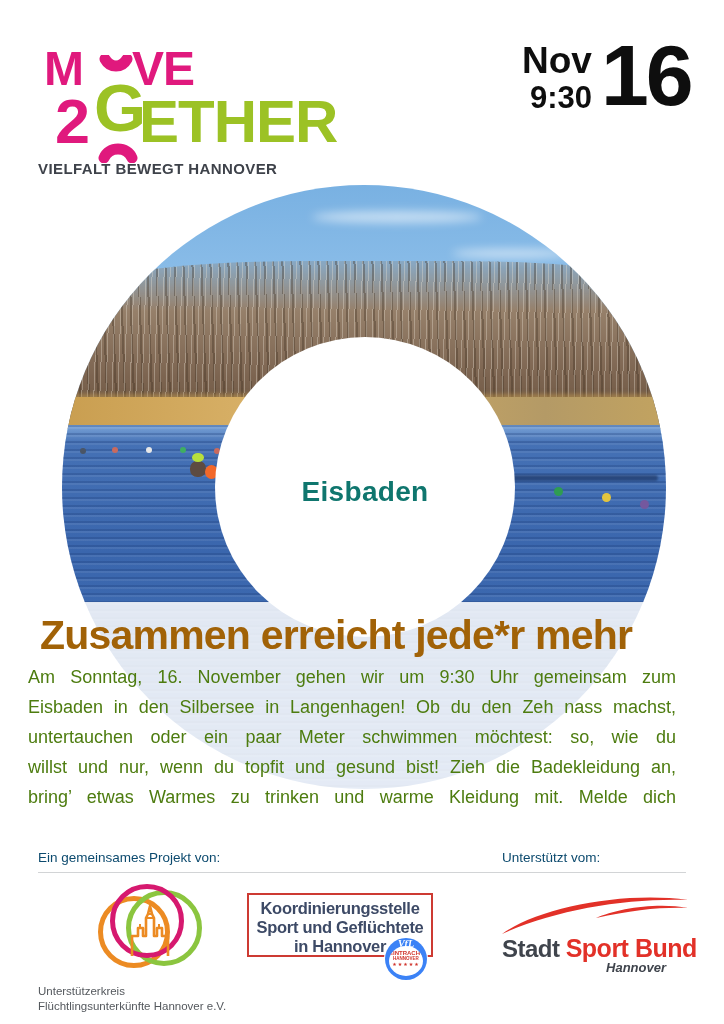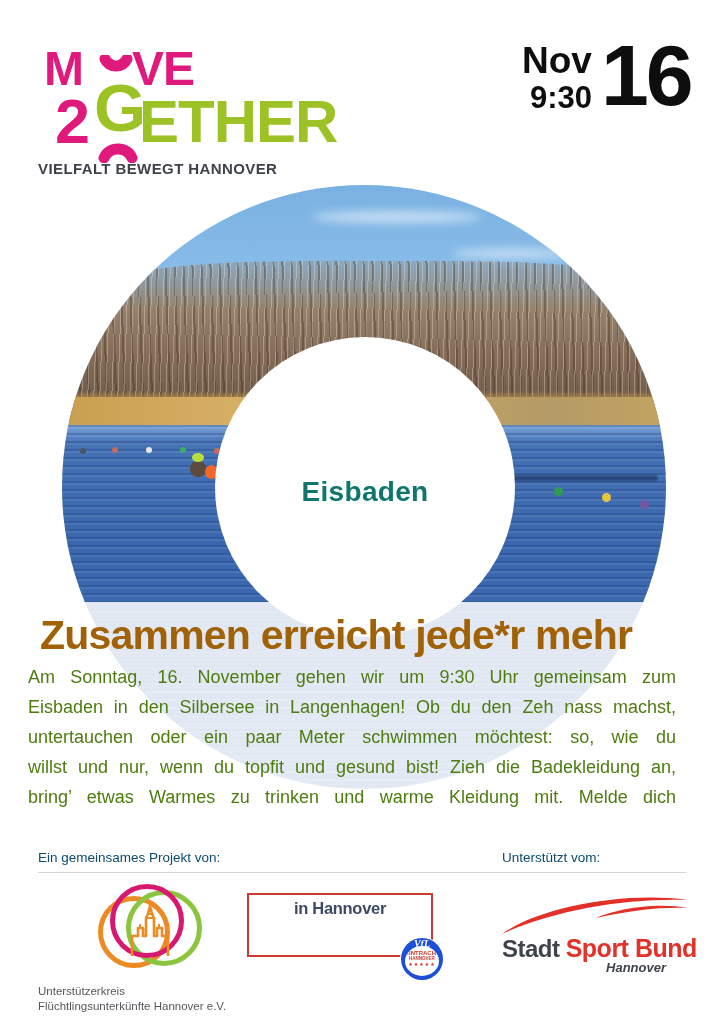--- a/index.html
+++ b/index.html
@@ -74,22 +74,22 @@
   .ring { position:absolute; border-radius:50%; background:transparent; }
   .ring.orange  { left:6px;  top:14px; width:72px; height:72px; border:5px solid #ec8b23; }
   .ring.green   { left:34px; top:8px;  width:76px; height:76px; border:5px solid #8bc53f; }
   .ring.magenta { left:18px; top:2px;  width:74px; height:74px; border:5px solid #d6196f; }
   .p1-building  { position:absolute; left:34px; top:18px; }
   .p1-text { position:absolute; left:38px; top:984px; font-size:11.5px; color:#54585d; line-height:15px; }
 
   .p2-box { position:absolute; left:247px; top:893px; width:186px; height:64px; background:#fff;
             border:2px solid #cd3a32; text-align:center; padding-top:4px; }
   .p2-box div { font-size:16.5px; font-weight:700; color:#3d4a66; line-height:19px; letter-spacing:-.3px; }
-  .p2-badge { position:absolute; left:401px; top:938px; width:42px; height:42px; border-radius:50%;
-              background:#1d4ed8; z-index:4; box-shadow:0 0 0 1px #fff; }
+  .p2-badge { position:absolute; left:385px; top:938px; width:42px; height:42px; border-radius:50%;
+              background:#3b82f6; z-index:4; box-shadow:0 0 0 1px #fff; }
   .p2-badge-in { position:absolute; left:4px; top:8px; width:34px; height:30px; border-radius:50%;
                  background:#fff; text-align:center; overflow:hidden; }
   .p2-vfl   { position:absolute; left:0; top:0; width:42px; text-align:center; font-size:10px; font-weight:700;
               font-style:italic; color:#fff; font-family:"Liberation Serif", serif; }
   .p2-ein   { display:block; margin-top:4px; font-size:6px; font-weight:700; color:#d0342c; letter-spacing:0; }
   .p2-han   { display:block; font-size:4.5px; font-weight:700; color:#d0342c; }
   .p2-stars { display:block; font-size:5px; color:#d0342c; letter-spacing:1px; }
 
   .p3 { position:absolute; left:500px; top:894px; width:196px; height:90px; }
   .p3-swoosh { position:absolute; left:0; top:0; }
@@ -181,20 +181,22 @@
       <path d="M6,56 V36 H12 V28 H17 V36 H20 V18 L22,14 L24,6 L26,14 L28,18 V36 H31 V28 H36 V36 H42 V56" fill="none" stroke="#ec8b23" stroke-width="2.6" stroke-linejoin="round"></path>
       <path d="M22,14 H26 M20,18 H28 M14,24 V28 M33,24 V28" fill="none" stroke="#ec8b23" stroke-width="2"></path>
     </svg>
   </div>
   <div class="p1-text">
     <div>Unterstützerkreis</div>
     <div>Flüchtlingsunterkünfte Hannover e.V.</div>
   </div>
 
   <div class="p2-box">
+    <div>Koordinierungsstelle</div>
+    <div>Sport und Geflüchtete</div>
     <div>in Hannover</div>
   </div>
   <div class="p2-badge">
     <div class="p2-vfl">VfL</div>
     <div class="p2-badge-in">
       <span class="p2-ein">EINTRACHT</span>
       <span class="p2-han">HANNOVER</span>
       <span class="p2-stars">★★★★★</span>
     </div>
   </div>

